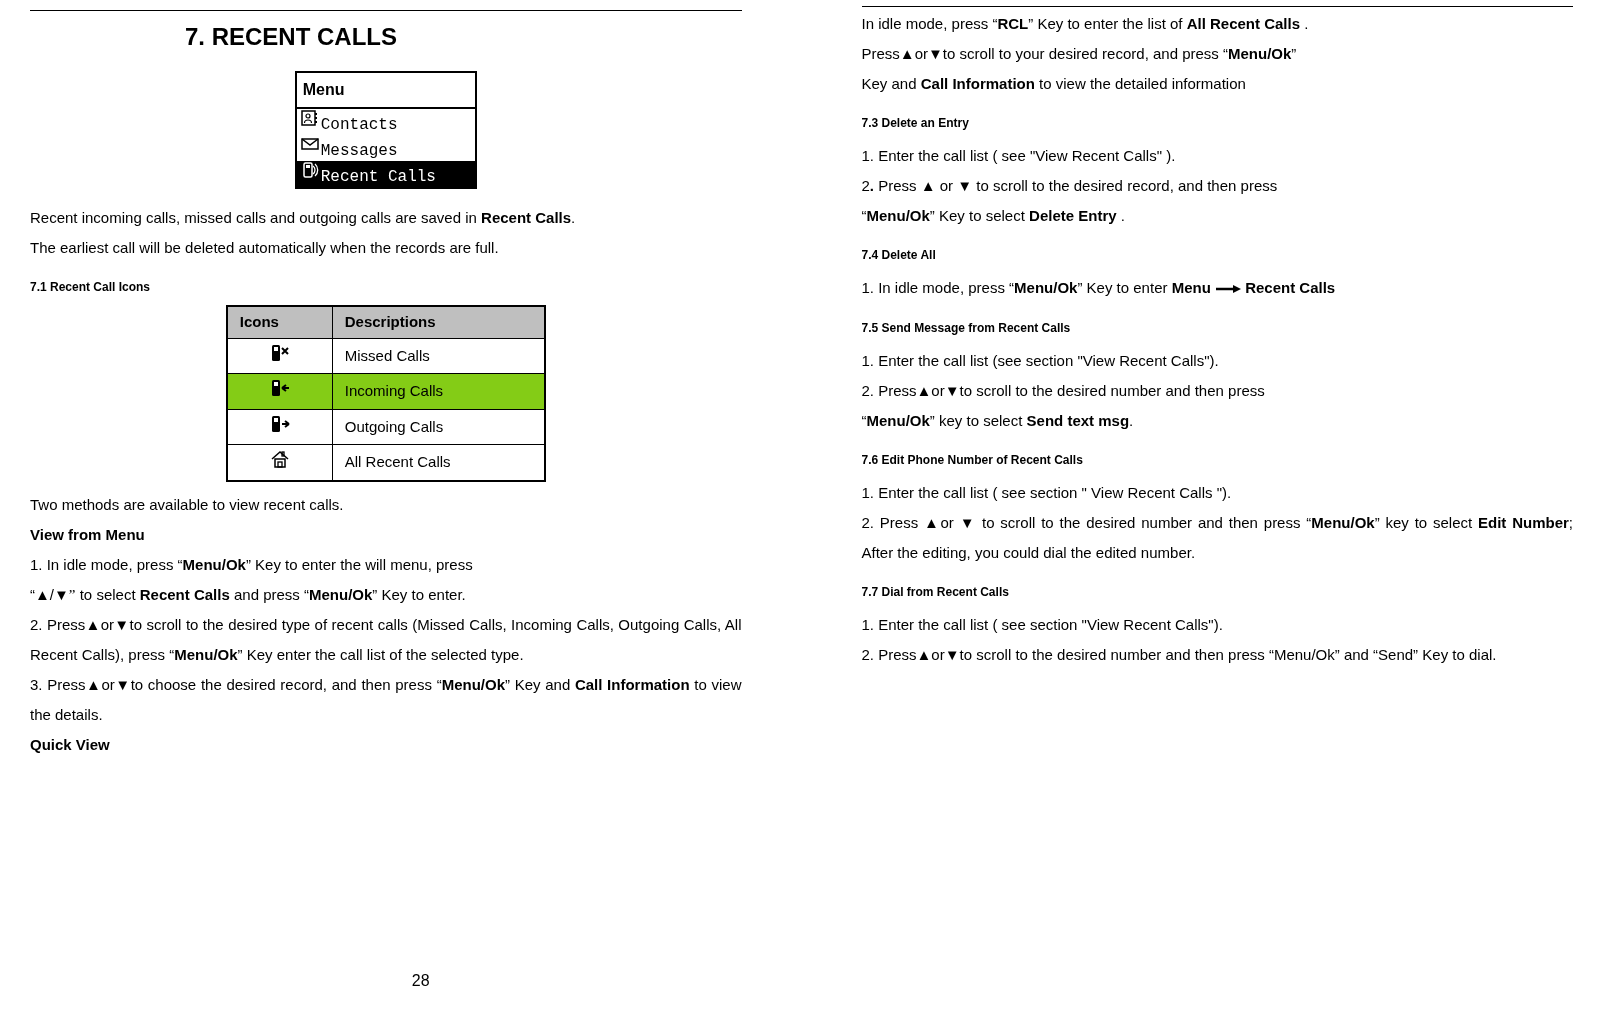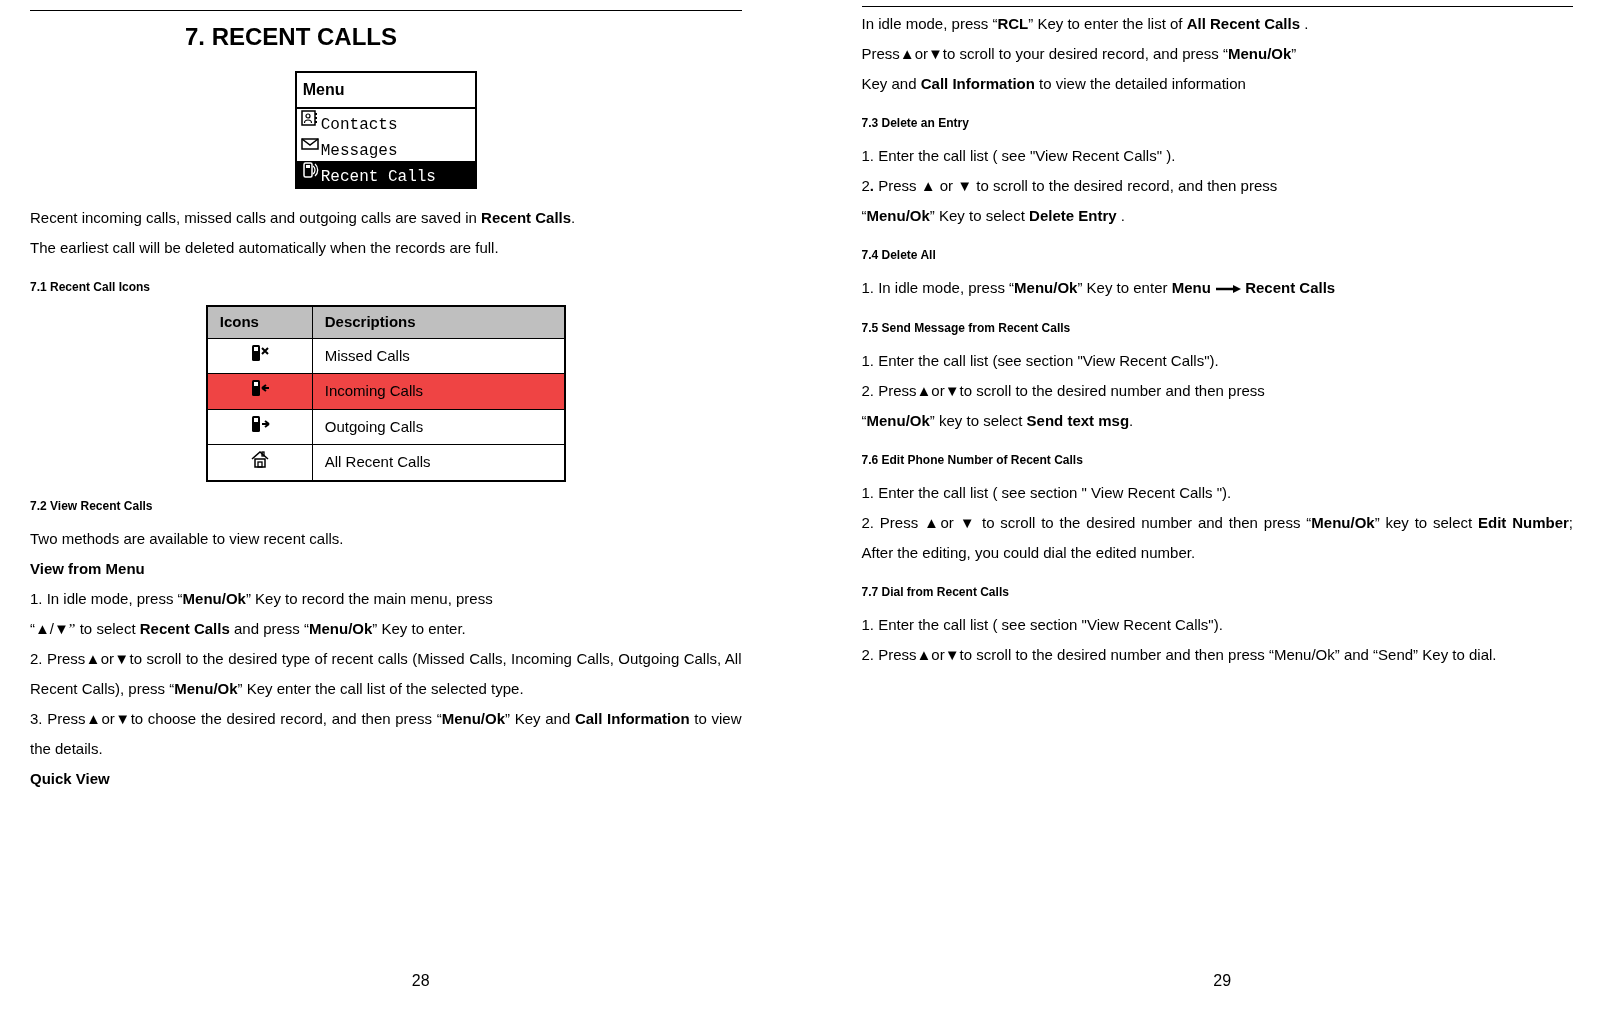--- a/index.html
+++ b/index.html
@@ -88,36 +88,36 @@
     justify-content: center;
   }
   .lcd .lcd-label {
     flex: 1;
     letter-spacing: 0;
   }
   
   .icons-table {
     border-collapse: collapse;
     margin: 4px auto 8px auto;
-    width: 360px;
+    width: 320px;
     border: 2.5px solid #000;
     font-size: 15px;
   }
   .icons-table th, .icons-table td {
     border: 1px solid #000;
     padding: 4px 12px;
     text-align: left;
     line-height: 1.5;
   }
   .icons-table th {
     background: #bfbfbf;
     font-weight: bold;
   }
   .icons-table tr.shaded td {
-    background: #ef4444;
+    background: #84cc16;
   }
   .icons-table td.icon-cell {
     text-align: center;
     width: 80px;
   }
   .arrow {
     display: inline-block;
     vertical-align: middle;
   }
 </style>
@@ -217,25 +217,24 @@
                 <rect x="6" y="10" width="10" height="8" fill="none" stroke="#000" stroke-width="1.5"></rect>
                 <rect x="9" y="13" width="4" height="5" fill="none" stroke="#000" stroke-width="1.3"></rect>
                 <rect x="13" y="3" width="2" height="4" fill="none" stroke="#000" stroke-width="1.3"></rect>
               </svg>
         </td>
         <td>All Recent Calls</td>
       </tr>
     </tbody>
       </table>
 
-    <h2>7.2 View Recent Calls</h2>
     <p>Two methods are available to view recent calls.</p>
     <p><strong>View from Menu</strong></p>
     <p>
-      <span>1. In idle mode, press “</span><strong>Menu/Ok</strong><span>” Key  to record the main menu, press</span>
+      <span>1. In idle mode, press “</span><strong>Menu/Ok</strong><span>” Key  to enter the will menu, press</span>
     </p>
     <p>
       <span>“▲/▼</span><span style="font-family:serif;">”</span><span> to select </span><strong>Recent Calls</strong><span> and press “</span><strong>Menu/Ok</strong><span>” Key  to enter.</span>
     </p>
     <p>
       <span>2. Press▲or▼to scroll to the desired type of recent calls (Missed Calls, Incoming Calls, Outgoing Calls, All Recent Calls), press “</span><strong>Menu/Ok</strong><span>” Key enter the call list of the selected type.</span>
     </p>
     <p>
       <span>3. Press▲or▼to choose the desired record, and then press “</span><strong>Menu/Ok</strong><span>” Key and </span><strong>Call Information</strong><span> to view the details.</span>
     </p>
@@ -286,15 +285,14 @@
     <h2>7.6 Edit Phone Number of Recent Calls</h2>
     <p>1. Enter the call list ( see section " View Recent Calls ").</p>
     <p>
       <span>2. Press ▲or ▼ to scroll to the desired number and then press “</span><strong>Menu/Ok</strong><span>” key to select </span><strong>Edit Number</strong><span>; After the editing, you could dial the edited number.</span>
     </p>
 
     <h2>7.7 Dial from Recent Calls</h2>
     <p>1. Enter the call list ( see section "View Recent Calls").</p>
     <p>2. Press▲or▼to scroll to the desired number and then press “Menu/Ok” and “Send” Key to dial.</p>
 
-    <div class="page-num">29</div>
   </div>
 </div>
 
 </body></html>

